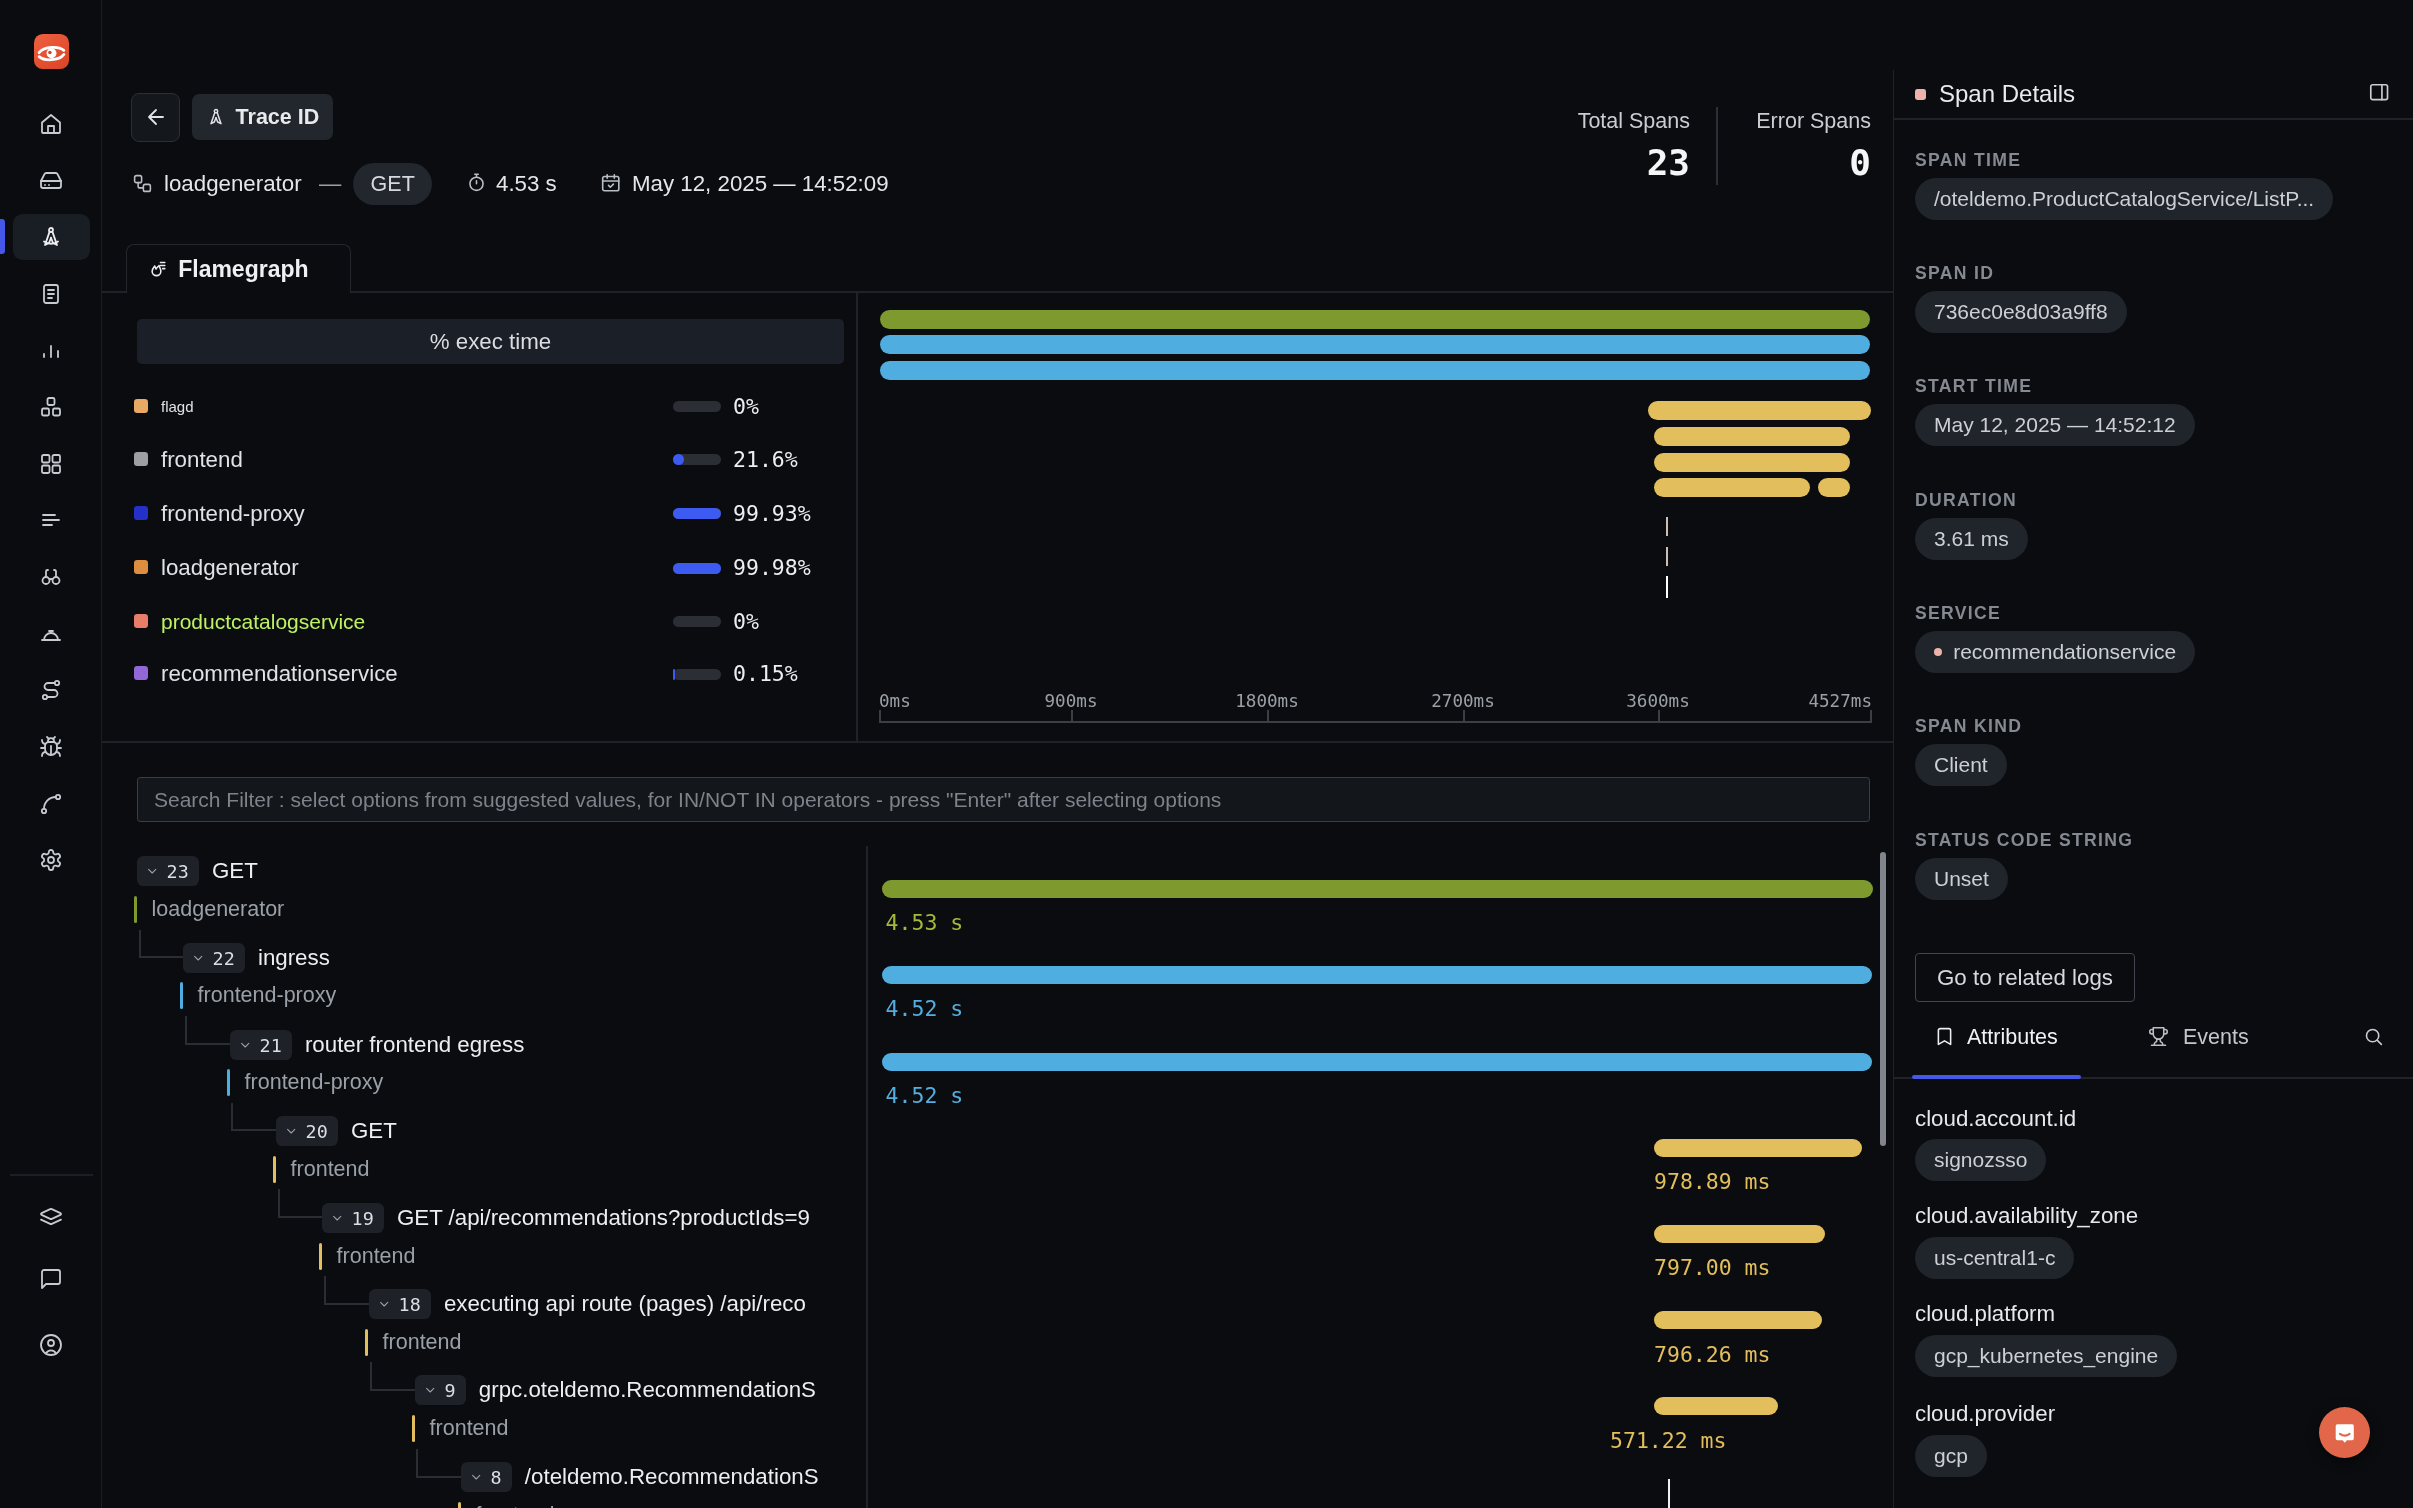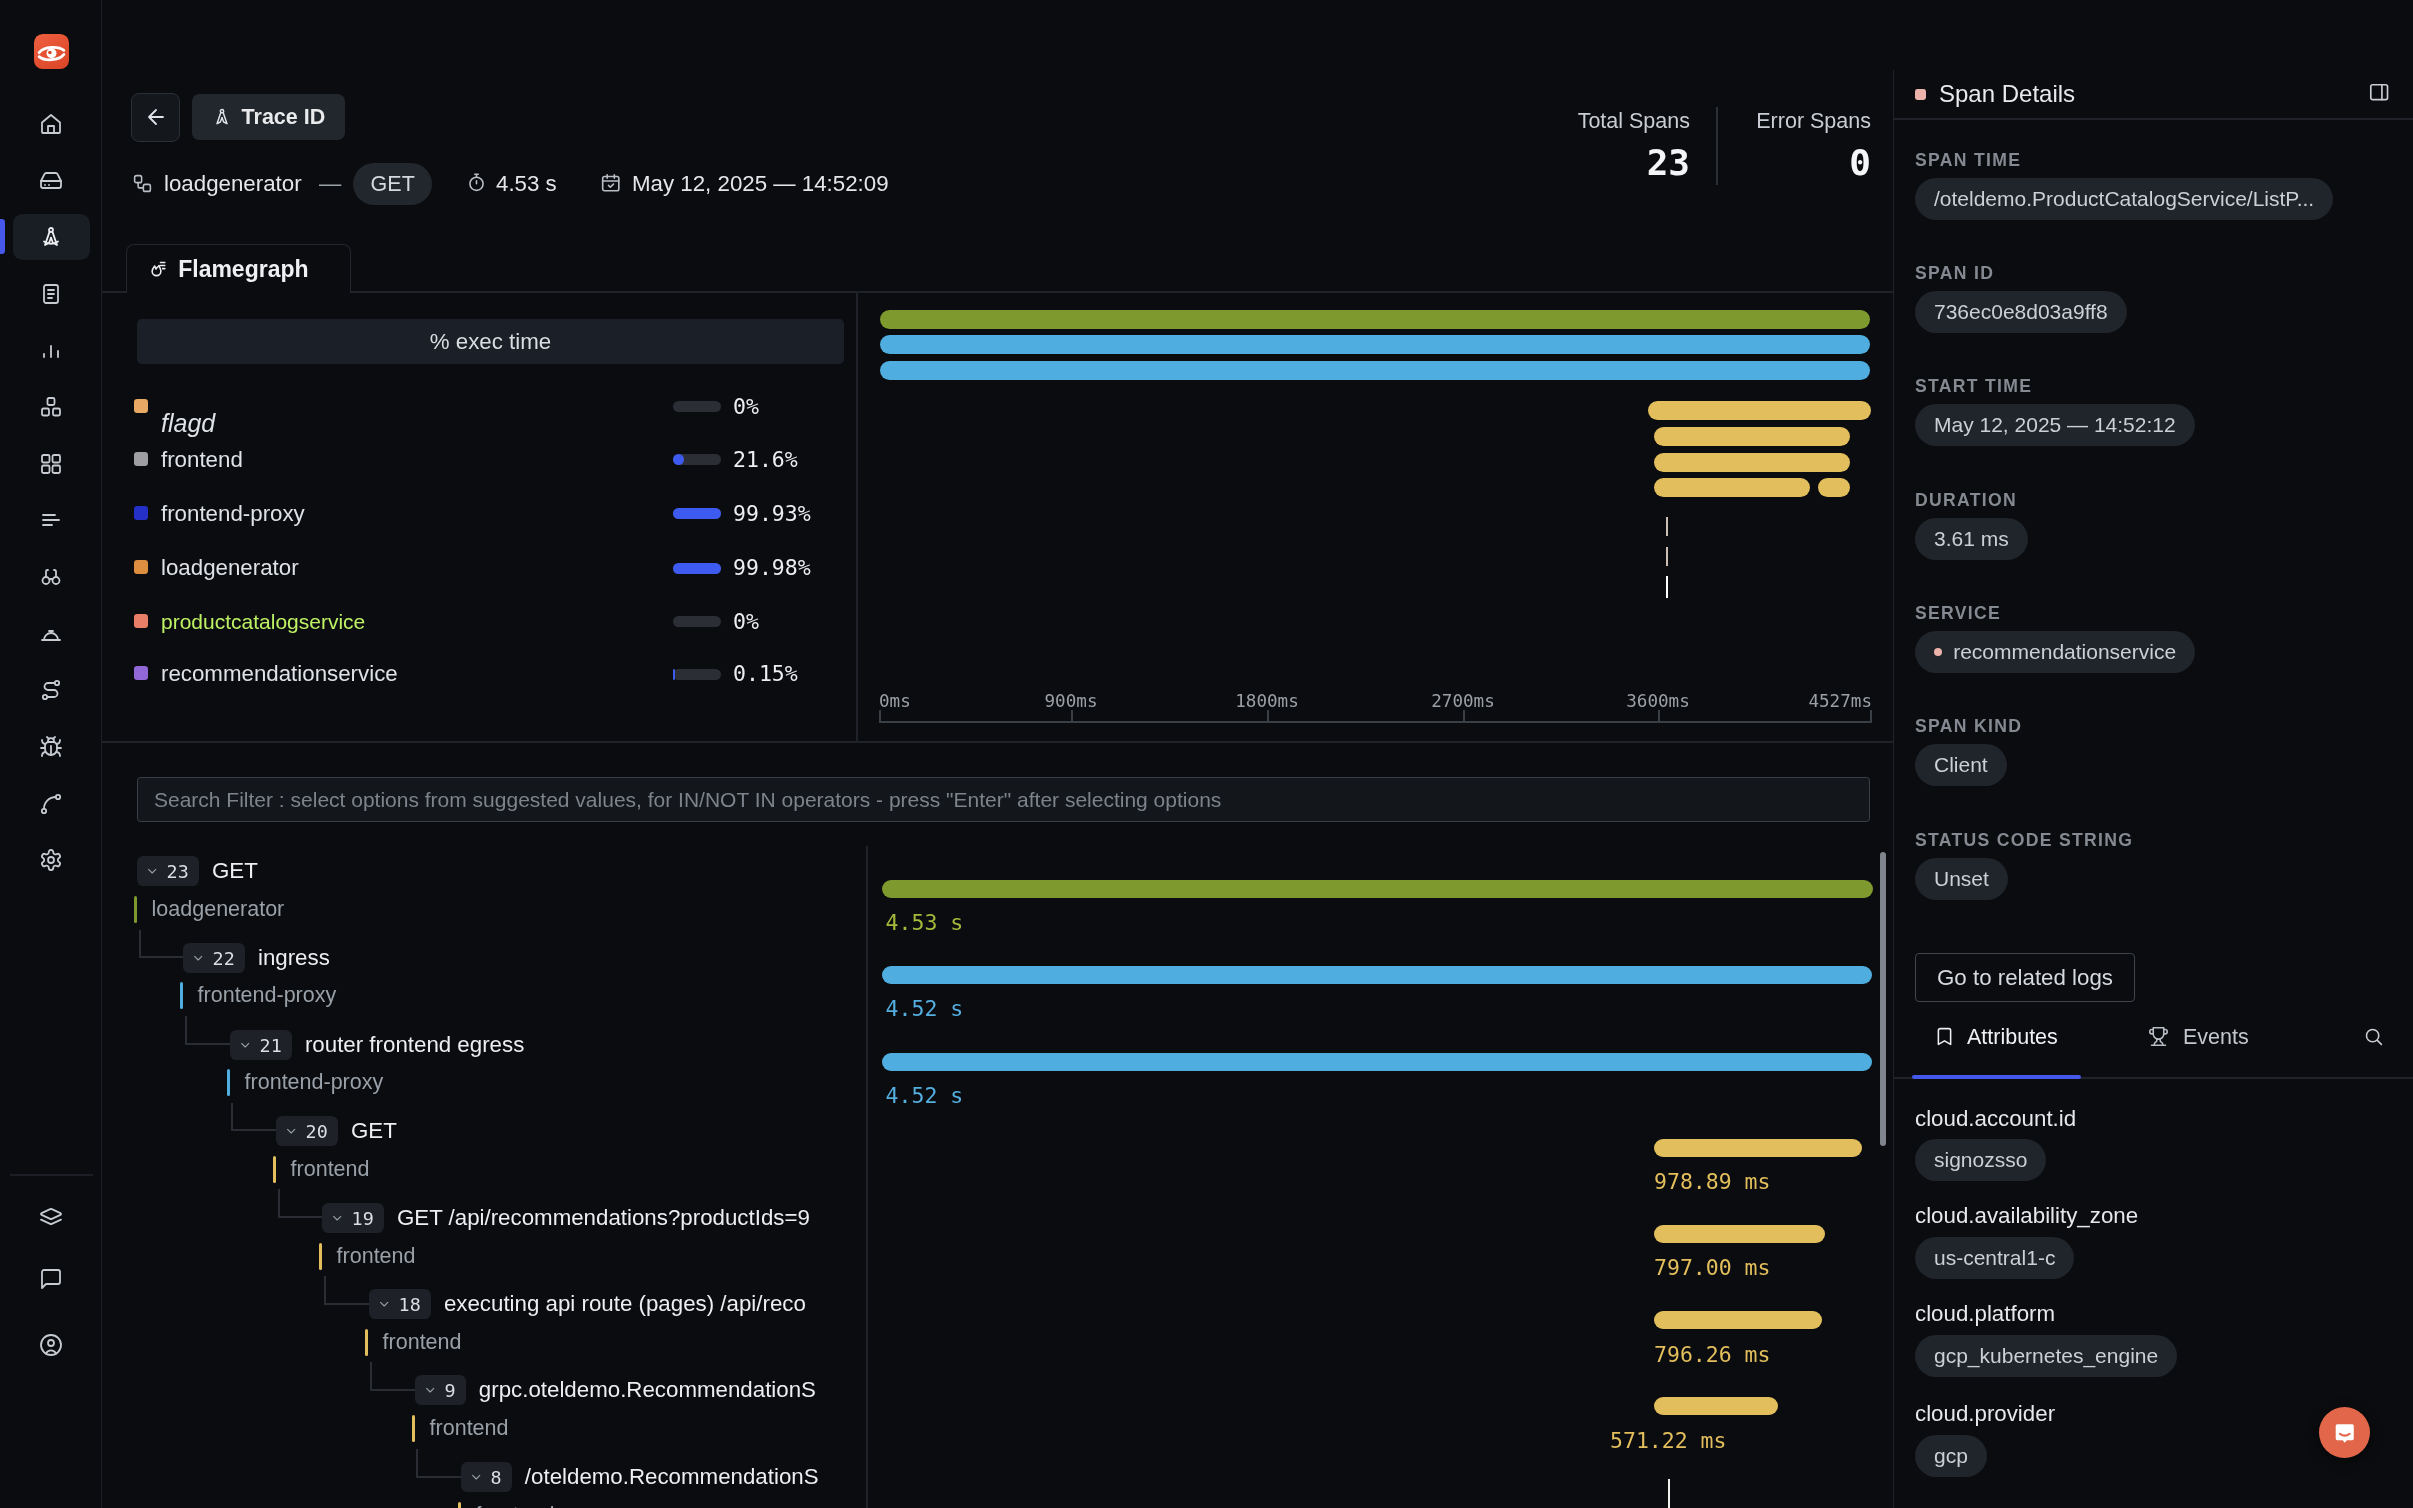--- a/index.html
+++ b/index.html
@@ -181,21 +181,21 @@
   </nav>
 
 
   <section>
     <div class="abs" style="left:131px;top:93px;width:49px;height:49px;border:1.6px solid #2b2f36;border-radius:8px;background:#14171c;color:#dfe2e6;">
       <svg class="ic" viewBox="0 0 24 24" style="width:24px;height:24px;margin:11.2px auto;">
           <path d="M19 12H5M12 19l-7-7 7-7"></path>
         </svg>
     </div>
     <div class="abs" style="left:192px;top:94px;height:46px;display:flex;border-radius:7.2px;overflow:hidden;">
-      <div style="display:flex;align-items:center;gap:9.6px;background:#22262d;padding:0 20px;">
+      <div style="display:flex;align-items:center;gap:9.6px;background:#22262d;padding:0 14px;">
         <svg class="ic" viewBox="0 0 24 24" style="width:20px;height:20px;color:#dfe2e6;">
             <circle cx="12" cy="5" r="2"></circle>
             <path d="M10.6 6.6 6 20l4-2 2-5.2"></path>
             <path d="M13.4 6.6 18 20l-4-2-2-5.2"></path>
           </svg>
         <span style="font-size:21.5px;font-weight:700;color:#e8eaec;">Trace ID</span>
       </div>
     </div>
 
     <div class="abs" style="left:132px;top:173px;width:21px;height:21px;color:#b9bec6;">
@@ -239,21 +239,21 @@
           <path d="M16.5 4h5M16.5 7.5h5M19 11h2.5"></path>
         </svg>
       <span style="font-size:23px;font-weight:600;color:#eef0f2;">Flamegraph</span>
     </div>
     <div class="abs" style="left:856px;top:291px;width:1.6px;height:452px;background:#1f2228;"></div>
     <div class="abs" style="left:102px;top:741px;width:1791px;height:1.6px;background:#1f2228;"></div>
 
     <div class="abs" style="left:137px;top:319px;width:707px;height:45px;background:#1b1f28;border-radius:4.8px;display:flex;align-items:center;justify-content:center;font-size:22.3px;color:#dadde2;">% exec time</div>
 
     <div class="abs" style="left:134px;top:399px;width:14.4px;height:14.4px;border-radius:3.2px;background:#E8A964;"></div>
-    <div class="abs" style="left:161px;top:415px;font-size:25px;color:#dfe2e6;line-height:16px;font-style:italic;">flagd</div>
+    <div class="abs" style="left:161px;top:399px;font-size:15px;color:#dfe2e6;line-height:16px;">flagd</div>
     <div class="abs" style="left:673px;top:401px;width:48px;height:11.2px;border-radius:5.6px;background:#2b2e35;">
         <div style="width:0;height:11.2px;border-radius:5.6px;background:#3D5BF0;"></div>
       </div>
     <div class="abs mono" style="left:733px;top:399px;font-size:21.5px;color:#eceef1;line-height:16px;">0%</div>
 
     <div class="abs" style="left:134px;top:452px;width:14.4px;height:14.4px;border-radius:3.2px;background:#9E9EA3;"></div>
     <div class="abs" style="left:161px;top:452px;font-size:22.3px;color:#dfe2e6;line-height:16px;">frontend</div>
     <div class="abs" style="left:673px;top:454px;width:48px;height:11.2px;border-radius:5.6px;background:#2b2e35;">
         <div style="width:11.2px;height:11.2px;border-radius:5.6px;background:#3D5BF0;"></div>
       </div>

